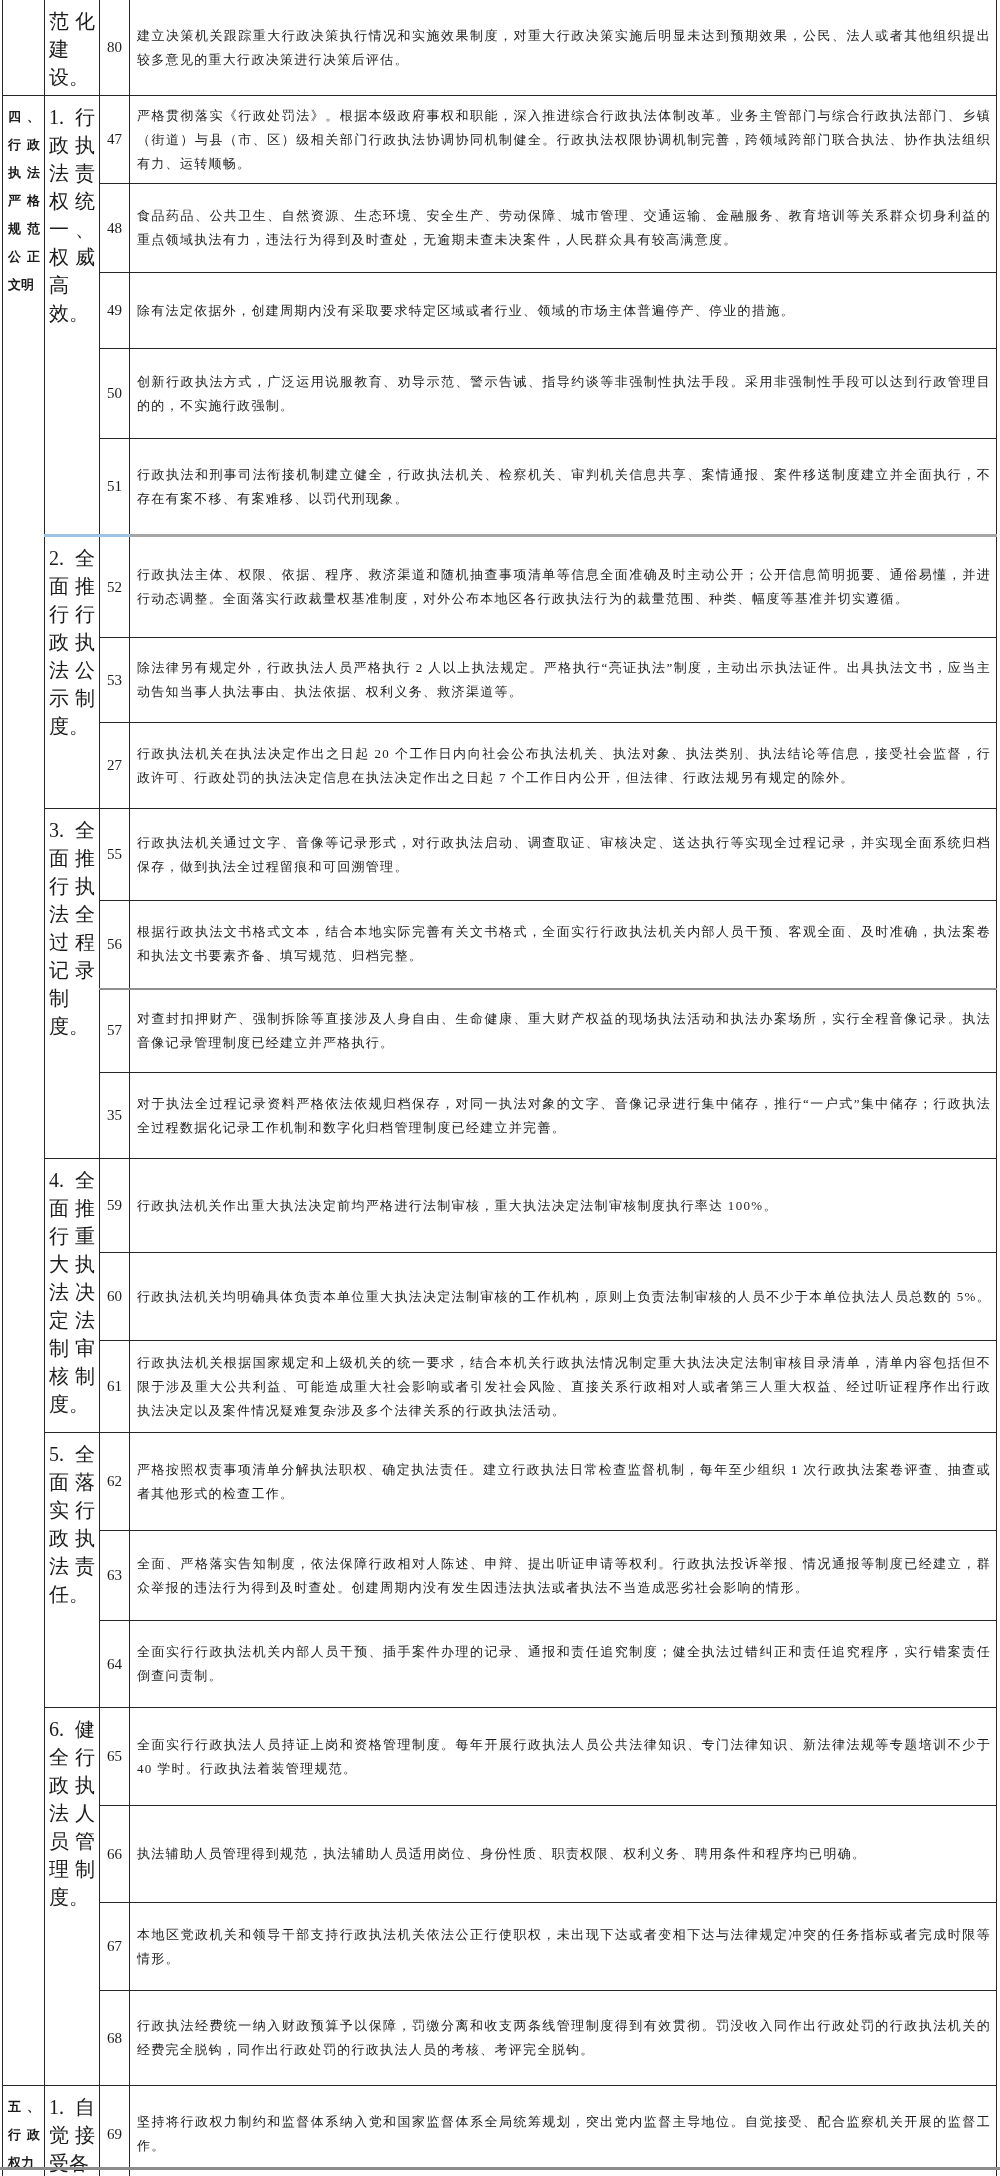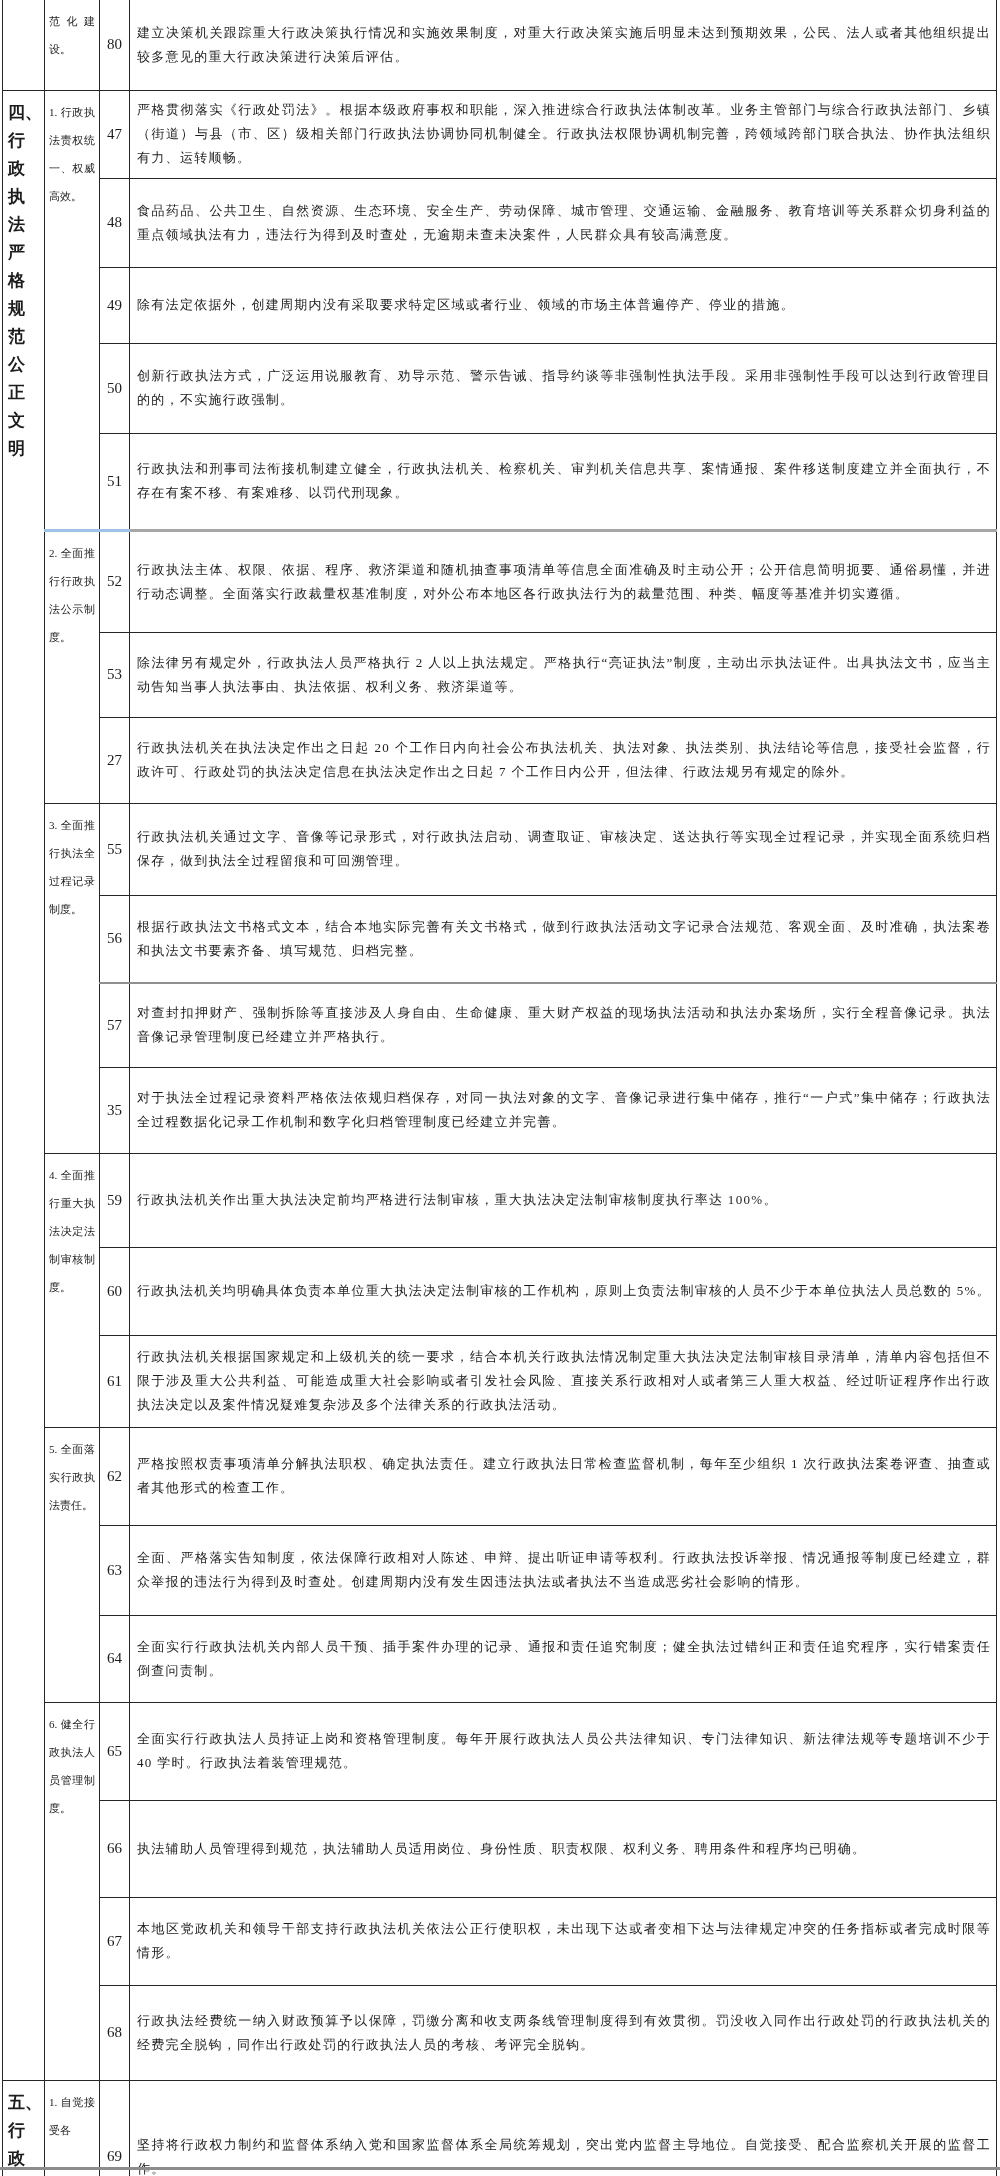--- a/index.html
+++ b/index.html
@@ -20,29 +20,30 @@
   table.grid td{
     border:1px solid #262626;
     overflow:hidden;
     word-break:break-all;
   }
   td.sec{
     vertical-align:top;
     text-align:justify;
     text-justify:inter-character;
     font-weight:bold;
-    font-size:17px;
+    font-size:13px;
     line-height:28px;
     padding:8px 4px 4px 5px;
+    font-family:Liberation Mono, monospace;
   }
   td.sub{
     vertical-align:top;
     text-align:justify;
     text-justify:inter-character;
-    font-size:11px;
+    font-size:20px;
     line-height:28px;
     padding:7px 4px 4px 4px;
   }
   td.num{
     text-align:center;
     vertical-align:middle;
     font-size:15px;
     padding:0;
   }
   td.c{
@@ -122,21 +123,21 @@
       <td class="c">行政执法机关在执法决定作出之日起 20 个工作日内向社会公布执法机关、执法对象、执法类别、执法结论等信息，接受社会监督，行政许可、行政处罚的执法决定信息在执法决定作出之日起 7 个工作日内公开，但法律、行政法规另有规定的除外。</td>
     </tr>
 
     <tr style="height:92px">
       <td class="sub" rowspan="4">3. 全面推行执法全过程记录制度。</td>
       <td class="num">55</td>
       <td class="c">行政执法机关通过文字、音像等记录形式，对行政执法启动、调查取证、审核决定、送达执行等实现全过程记录，并实现全面系统归档保存，做到执法全过程留痕和可回溯管理。</td>
     </tr>
     <tr style="height:88px">
       <td class="num">56</td>
-      <td class="c">根据行政执法文书格式文本，结合本地实际完善有关文书格式，做到行政执法活动文字记录合法规范、客观全面、及时准确，执法案卷和执法文书要素齐备、填写规范、归档完整。</td>
+      <td class="c">根据行政执法文书格式文本，结合本地实际完善有关文书格式，全面实行行政执法机关内部人员干预、客观全面、及时准确，执法案卷和执法文书要素齐备、填写规范、归档完整。</td>
     </tr>
     <tr style="height:84px">
       <td class="num bt-gray2">57</td>
       <td class="c bt-gray2">对查封扣押财产、强制拆除等直接涉及人身自由、生命健康、重大财产权益的现场执法活动和执法办案场所，实行全程音像记录。执法音像记录管理制度已经建立并严格执行。</td>
     </tr>
     <tr style="height:86px">
       <td class="num">35</td>
       <td class="c">对于执法全过程记录资料严格依法依规归档保存，对同一执法对象的文字、音像记录进行集中储存，推行“一户式”集中储存；行政执法全过程数据化记录工作机制和数字化归档管理制度已经建立并完善。</td>
     </tr>
 

